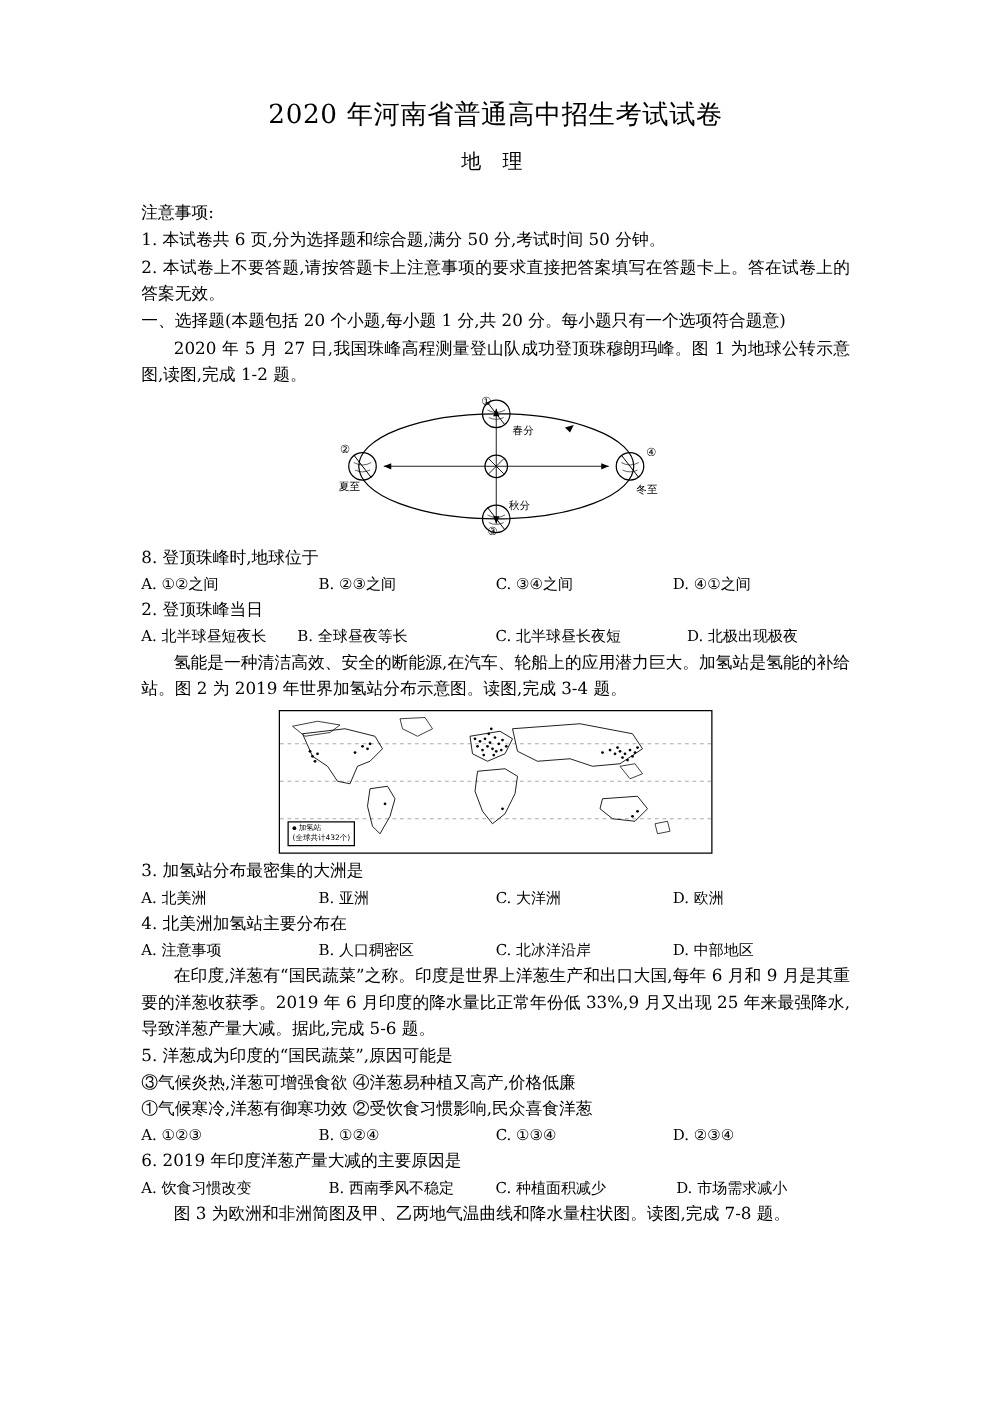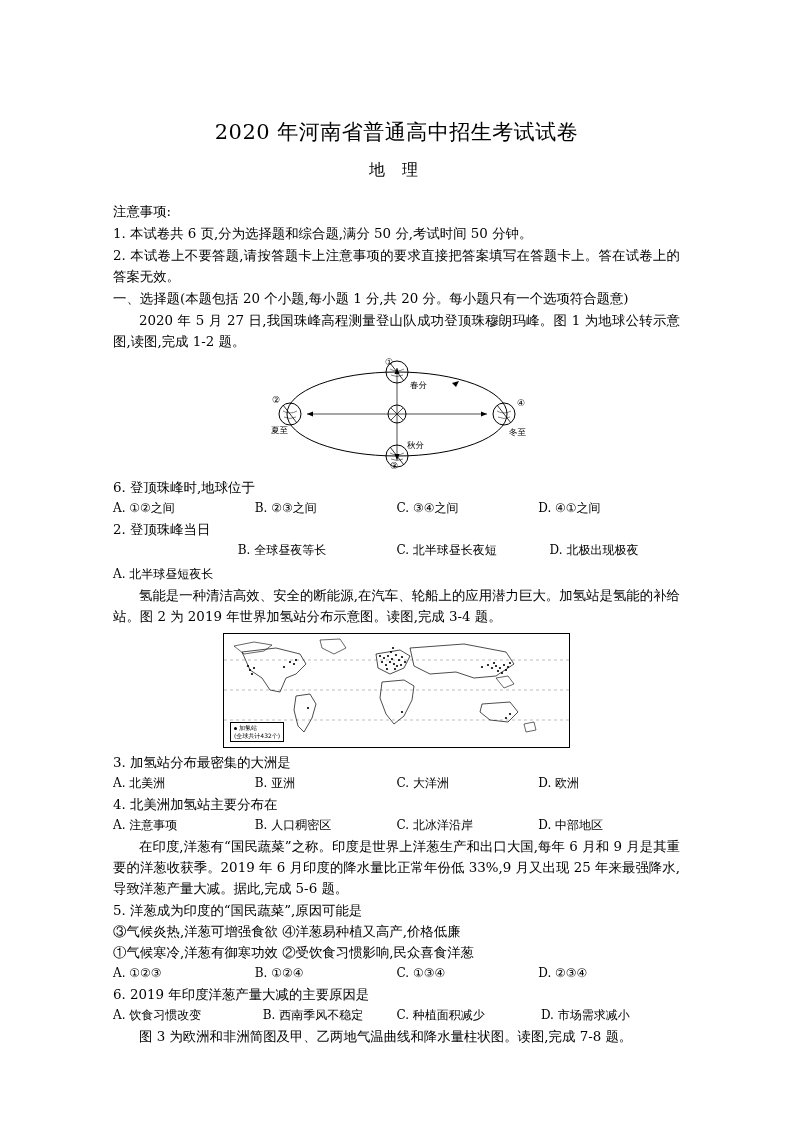--- a/index.html
+++ b/index.html
@@ -10,21 +10,21 @@
   body {
     width: 793px;
     height: 1122px;
     font-family: "DejaVu Serif", "Liberation Serif", serif;
     color: #000000;
     position: relative;
     overflow: hidden;
   }
   .page {
     box-sizing: border-box;
-    padding: 118px 113px 0 113px;
+    padding: 77px 113px 0 113px;
     width: 793px;
     height: 1122px;
   }
   .doc-title {
     text-align: center;
     font-size: 21px;
     letter-spacing: 0.5px;
     margin: 0 0 14px 0;
     font-weight: normal;
     font-family: "DejaVu Serif", "Liberation Serif", serif;
@@ -55,21 +55,21 @@
     font-size: 12px;
     line-height: 21px;
     margin: 0;
   }
   .opts span { display: block; }
   .o4 > span { width: 25%; }
   .o4b > span:nth-child(1) { width: 22%; }
   .o4b > span:nth-child(2) { width: 25%; margin-left: 32px; }
   .o4b > span:nth-child(3) { width: 27%; }
   .o4b > span:nth-child(4) { width: 26%; }
-  .o3 > span:nth-child(1) { width: 22%; margin-top: 24px; }
+  .o3 > span:nth-child(1) { width: 22%; }
   .o3 > span:nth-child(2) { width: 28%; }
   .o3 > span:nth-child(3) { width: 27%; }
   .o3 > span:nth-child(4) { width: 23%; }
   .fig {
     display: flex;
     justify-content: center;
     margin: 4px 0 6px 0;
   }
   .fig2 {
     margin: 6px 0 4px 0;
@@ -156,21 +156,21 @@
       <text x="163" y="32" font-size="8.5" font-family="DejaVu Sans, sans-serif">春分</text>
       <text x="25" y="47" font-size="9" font-family="DejaVu Sans, sans-serif">②</text>
       <text x="24" y="77" font-size="8.5" font-family="DejaVu Sans, sans-serif">夏至</text>
       <text x="270" y="50" font-size="9" font-family="DejaVu Sans, sans-serif">④</text>
       <text x="262" y="79" font-size="8.5" font-family="DejaVu Sans, sans-serif">冬至</text>
       <text x="143" y="113" font-size="9" font-family="DejaVu Sans, sans-serif">③</text>
       <text x="160" y="92" font-size="8.5" font-family="DejaVu Sans, sans-serif">秋分</text>
     </svg>
   </div>
 
-  <div class="q-line">6. 登顶珠峰时,地球位于</div>
+  <div class="q-line">8. 登顶珠峰时,地球位于</div>
   <div class="opts o4">
     <span>A. ①②之间</span>
     <span>B. ②③之间</span>
     <span>C. ③④之间</span>
     <span>D. ④①之间</span>
   </div>
 
   <div class="q-line">2. 登顶珠峰当日</div>
   <div class="opts o3">
     <span>A. 北半球昼短夜长</span>

